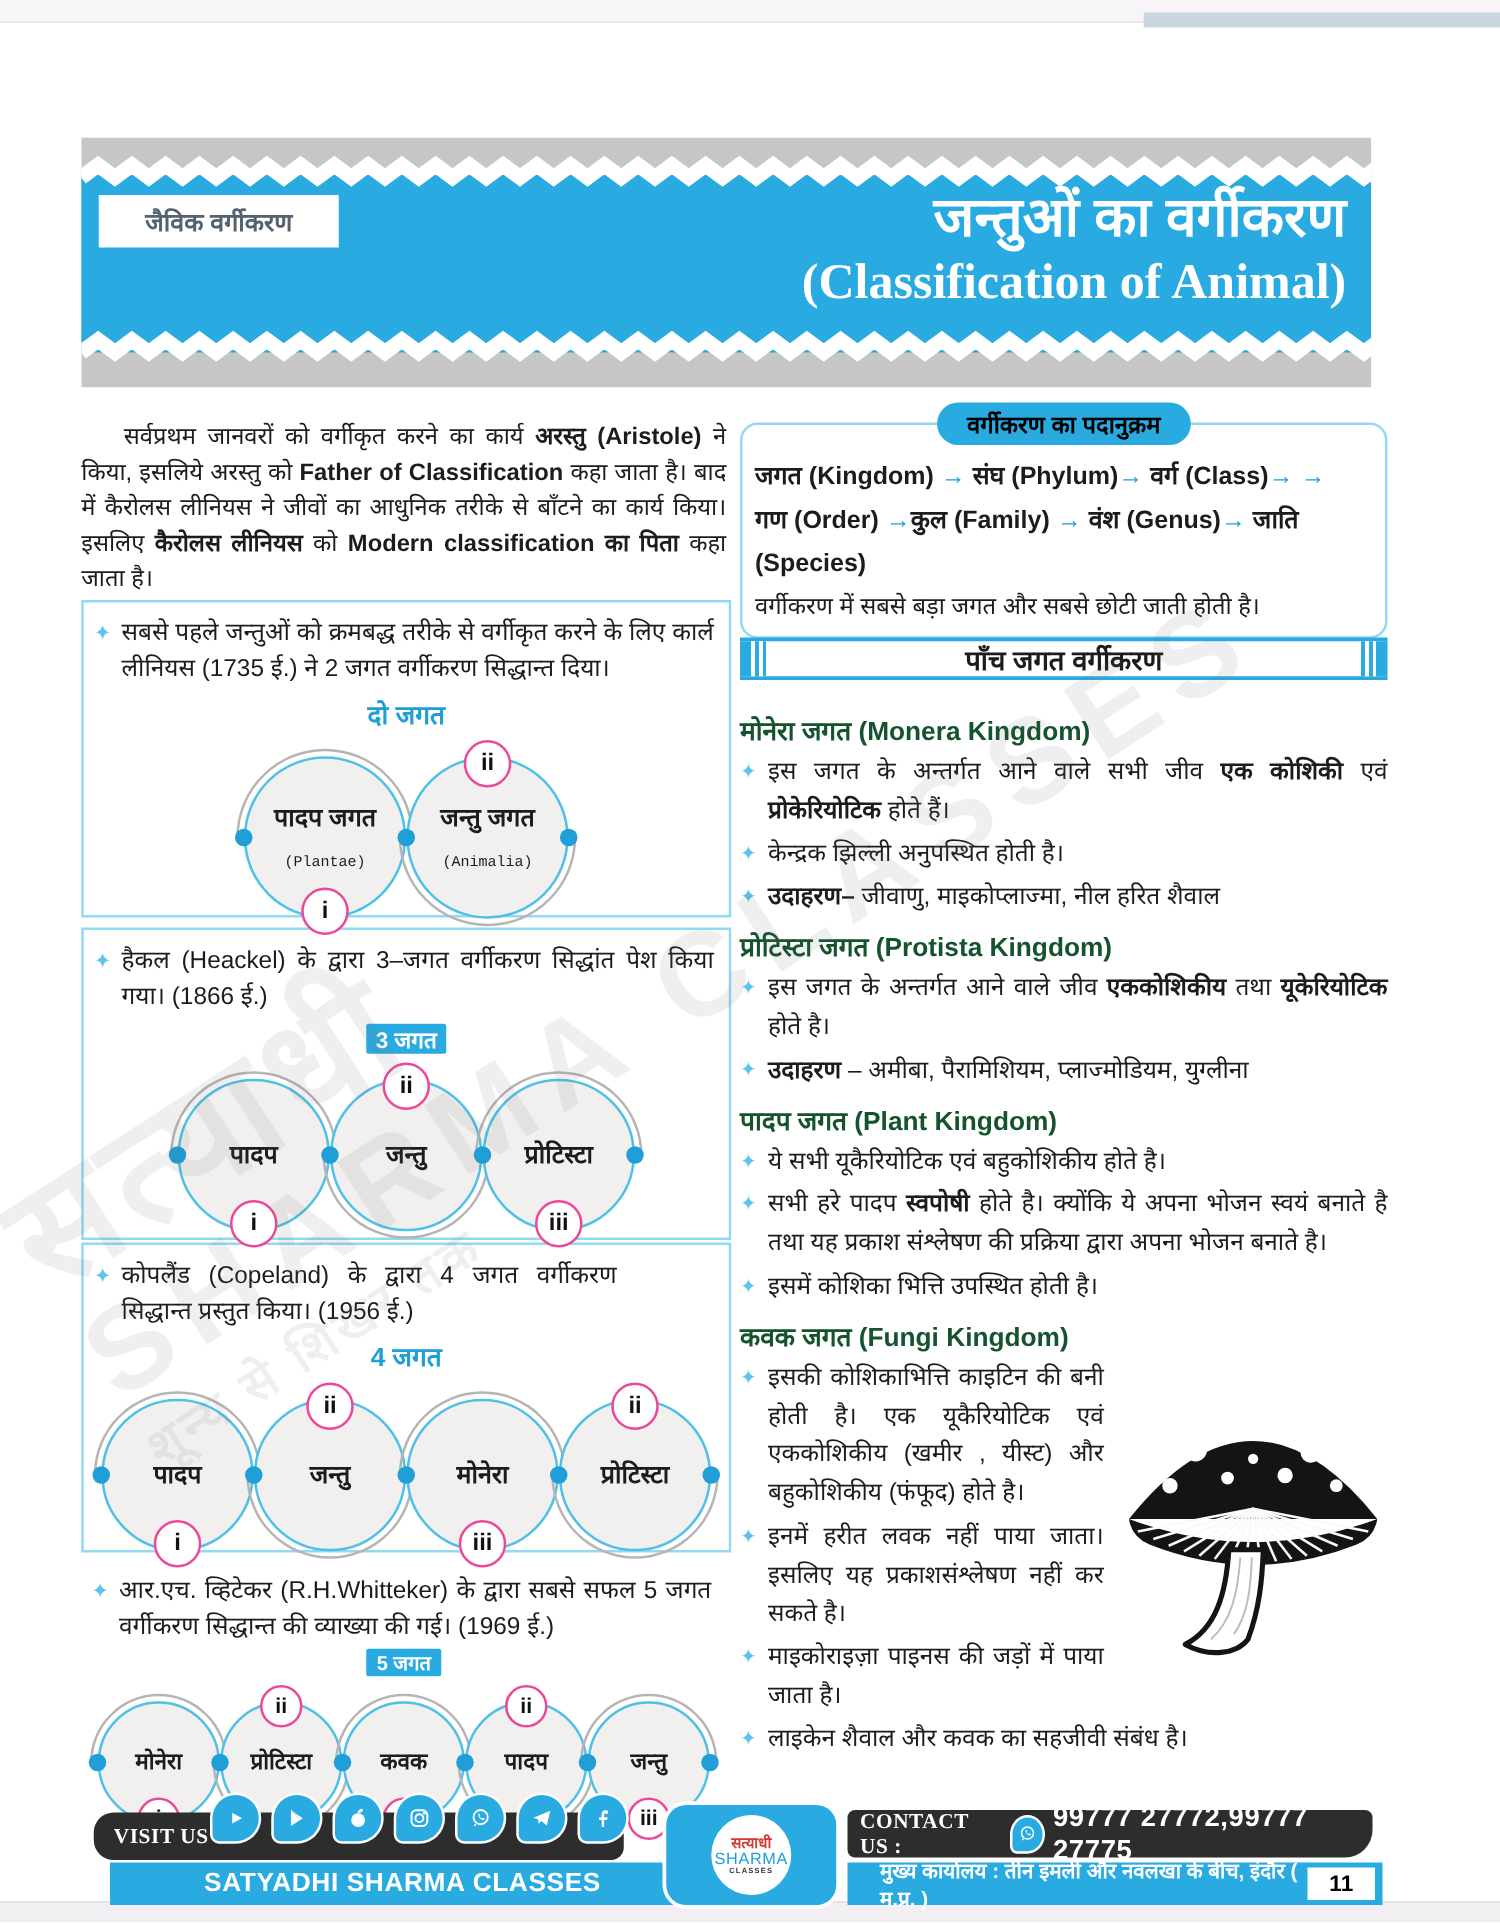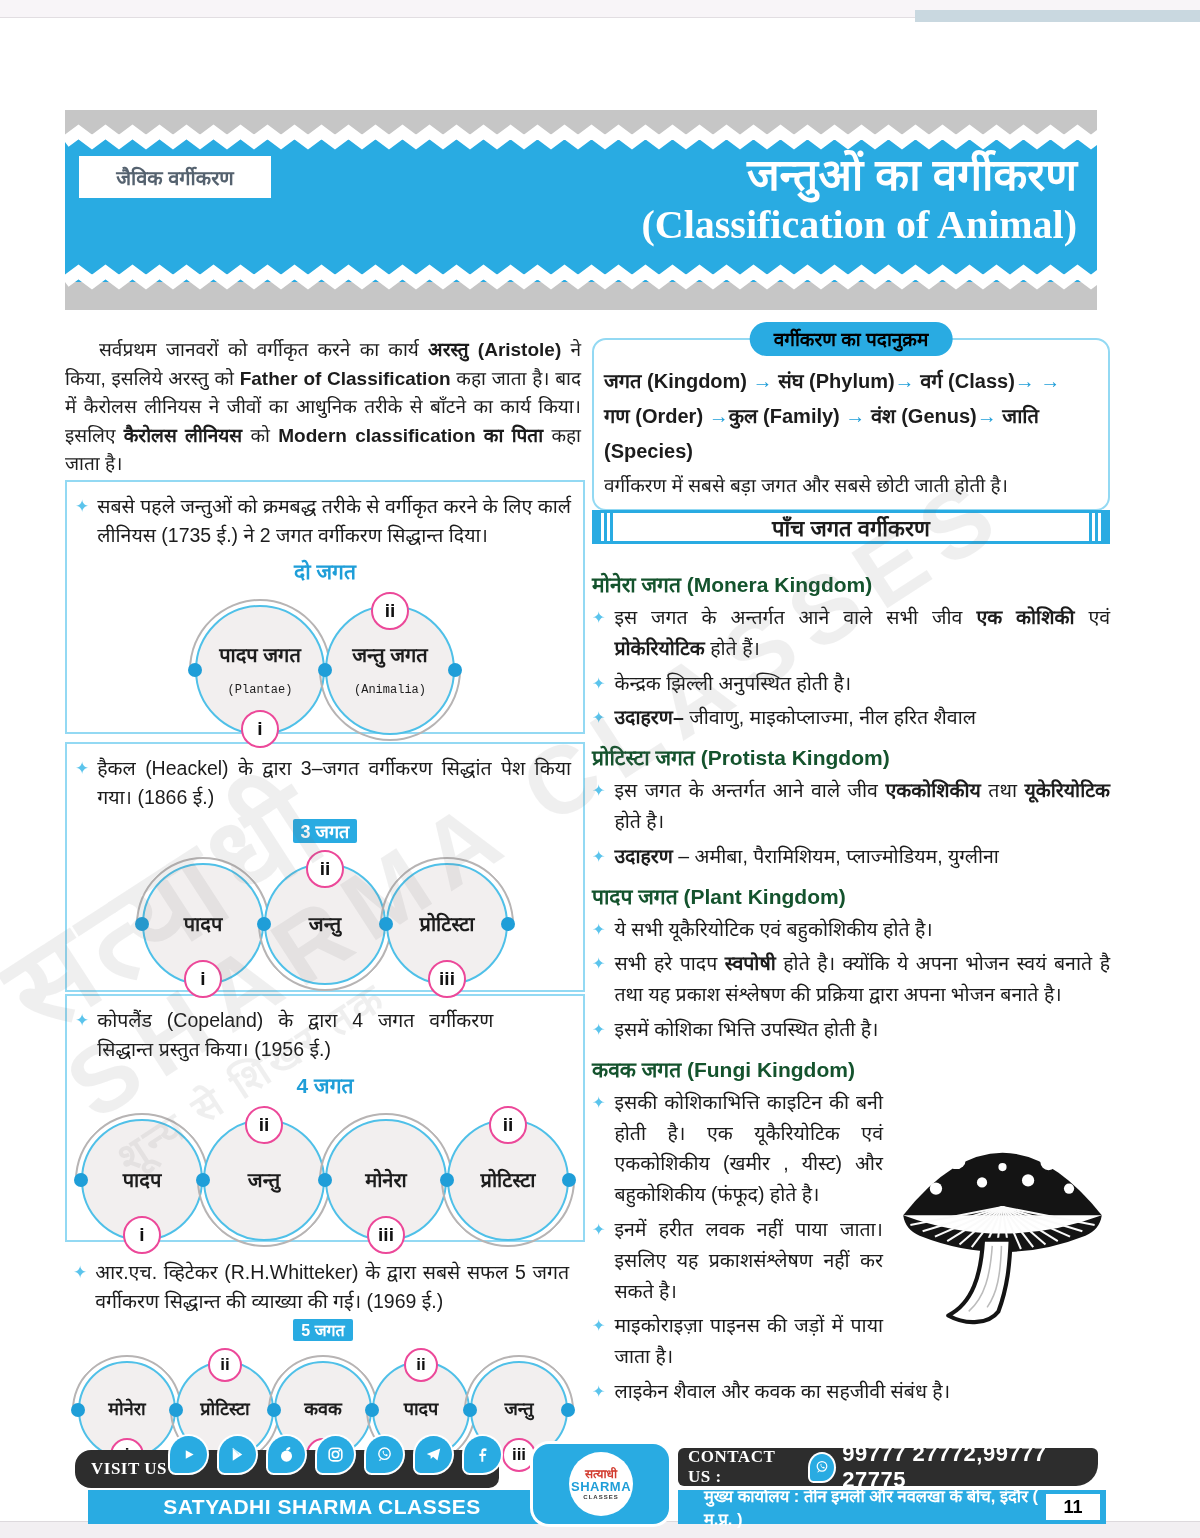--- a/index.html
+++ b/index.html
@@ -101,21 +101,21 @@
   .wa-badge svg{width:16px;height:16px;}
   .fblue{position:absolute;background:#29abe2;color:#fff;display:flex;align-items:center;z-index:8;box-sizing:border-box;}
   .fblue.left{left:88px;top:1490px;width:468px;height:34px;justify-content:center;font-weight:700;font-size:21px;letter-spacing:0.5px;}
   .fblue.right{left:678px;top:1490px;width:428px;height:34px;padding:0 6px 0 26px;font-weight:700;font-size:16.5px;}
   .fblue.right .office{flex:1;}
   .pagenum{background:#fff;color:#000;font-weight:700;font-size:18px;width:54px;height:26px;display:flex;align-items:center;justify-content:center;}
   .flogo{position:absolute;left:533px;top:1444px;width:136px;height:80px;background:#29abe2;border-radius:16px;
       display:flex;align-items:center;justify-content:center;z-index:10;box-shadow:0 0 0 3px #fff;}
   .flogo .disc{width:64px;height:64px;background:#fff;border-radius:50%;display:flex;flex-direction:column;align-items:center;justify-content:center;line-height:1.05;}
   .flogo .l1{color:#d23b2f;font-weight:700;font-size:12px;}
-  .flogo .l2{color:#1f9ed8;font-weight:700;font-size:13px;letter-spacing:0.5px;}
+  .flogo .l2{color:#1f9ed8;font-weight:400;font-size:13px;letter-spacing:0.5px;}
   .flogo .l3{color:#333;font-weight:700;font-size:6px;letter-spacing:1px;}
 </style>
 </head>
 <body>
 
 <div class="page">
   <div class="top-strip"></div>
   <div class="tr-strip"></div>
 
   <div class="band">

